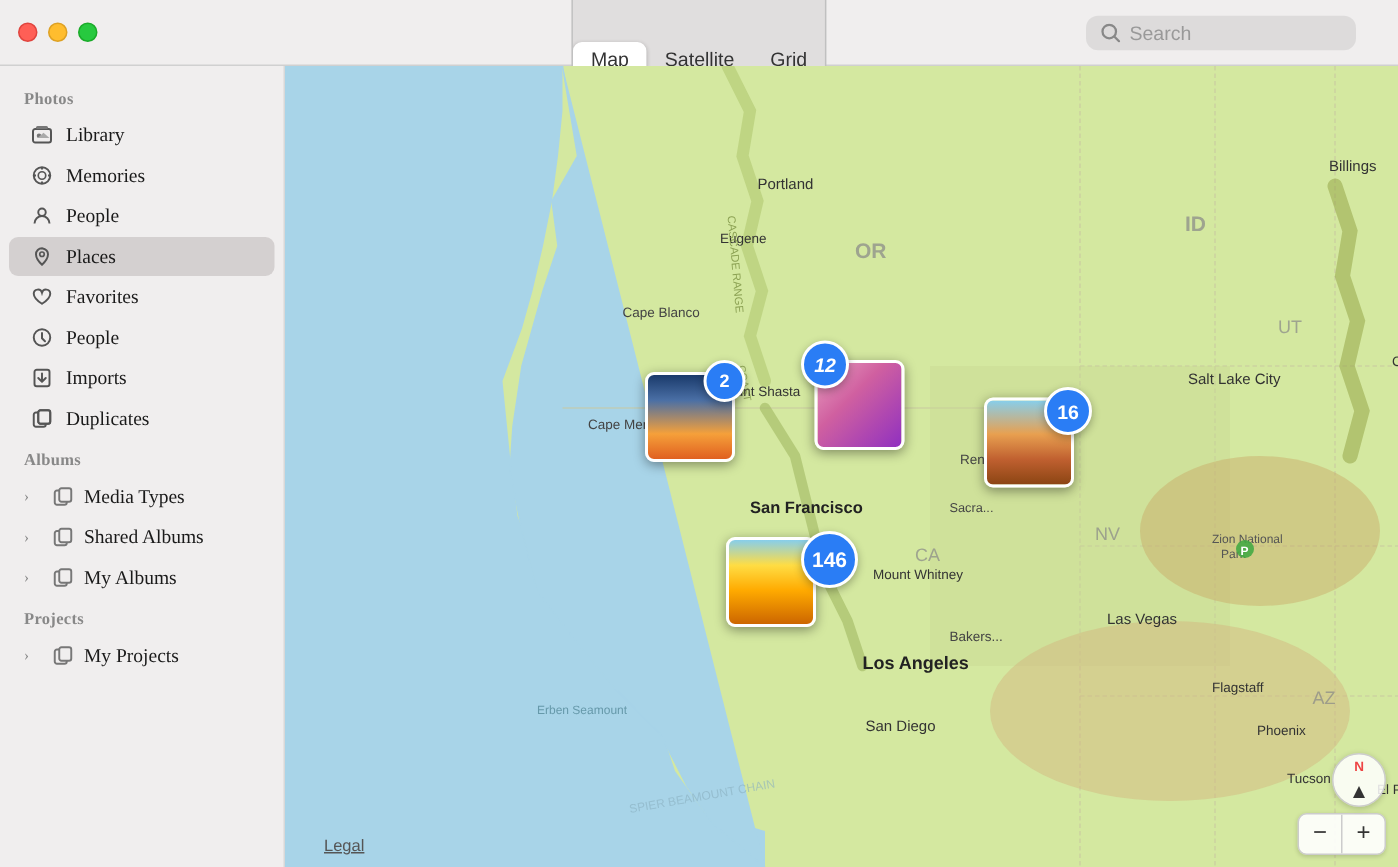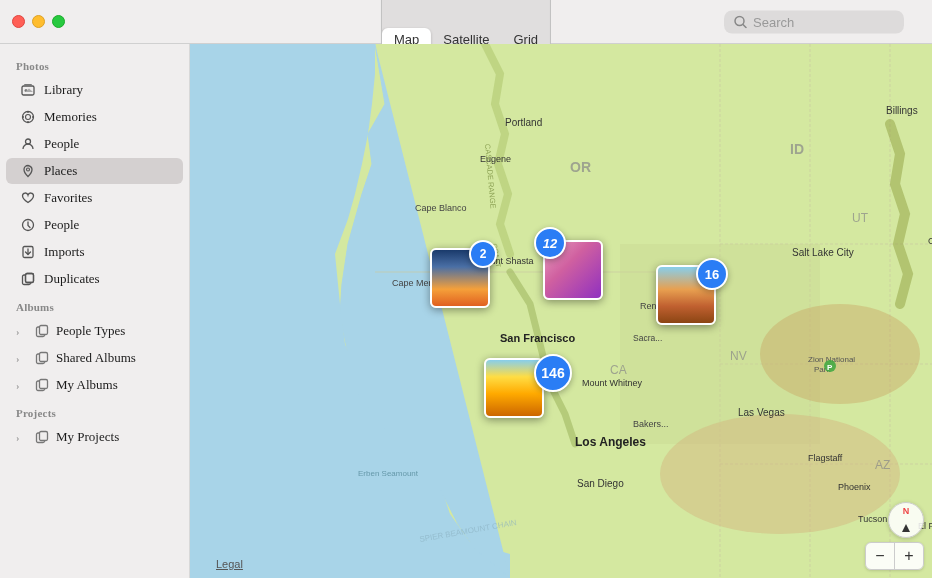--- a/index.html
+++ b/index.html
@@ -426,21 +426,21 @@
     <div class="sidebar-section-label">Albums</div>
 
     <div class="sidebar-expandable">
       <span class="chevron">›</span>
       <span class="sidebar-item-icon">
         <svg width="14" height="14" viewBox="0 0 14 14" fill="none">
           <rect x="1.5" y="3" width="8" height="9.5" rx="1.5" stroke="#777" stroke-width="1.3"></rect>
           <rect x="4.5" y="1.5" width="8" height="9" rx="1.5" stroke="#777" stroke-width="1.3" fill="#f0eeee"></rect>
         </svg>
       </span>
-      <span class="sidebar-item-label">People Types</span>
+      <span class="sidebar-item-label">Media Types</span>
     </div>
 
     <div class="sidebar-expandable">
       <span class="chevron">›</span>
       <span class="sidebar-item-icon">
         <svg width="14" height="14" viewBox="0 0 14 14" fill="none">
           <rect x="1.5" y="3" width="8" height="9.5" rx="1.5" stroke="#777" stroke-width="1.3"></rect>
           <rect x="4.5" y="1.5" width="8" height="9" rx="1.5" stroke="#777" stroke-width="1.3" fill="#f0eeee"></rect>
         </svg>
       </span>

